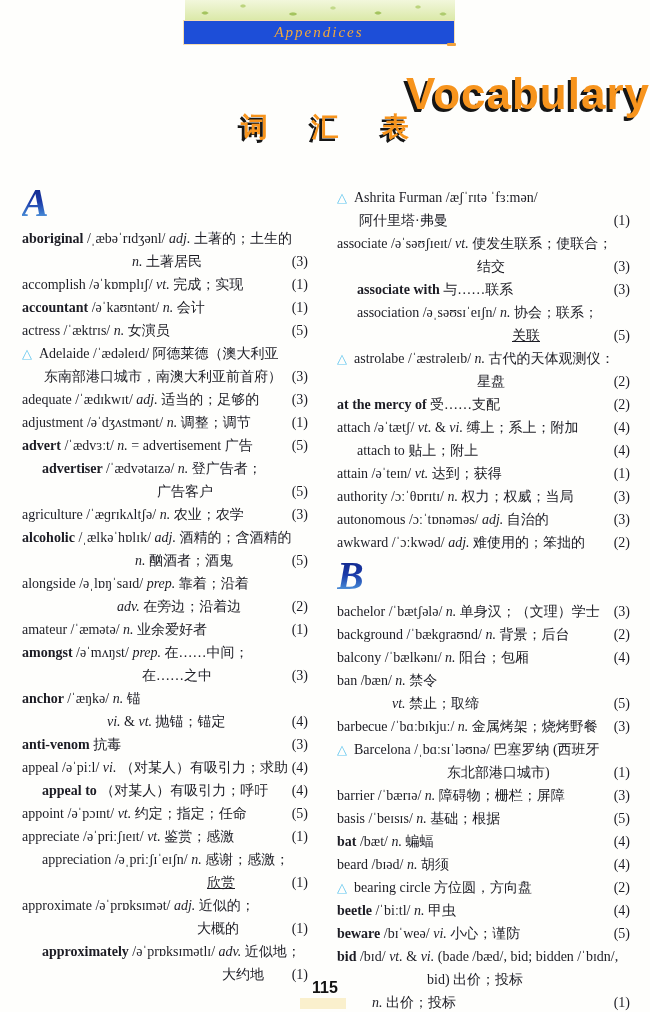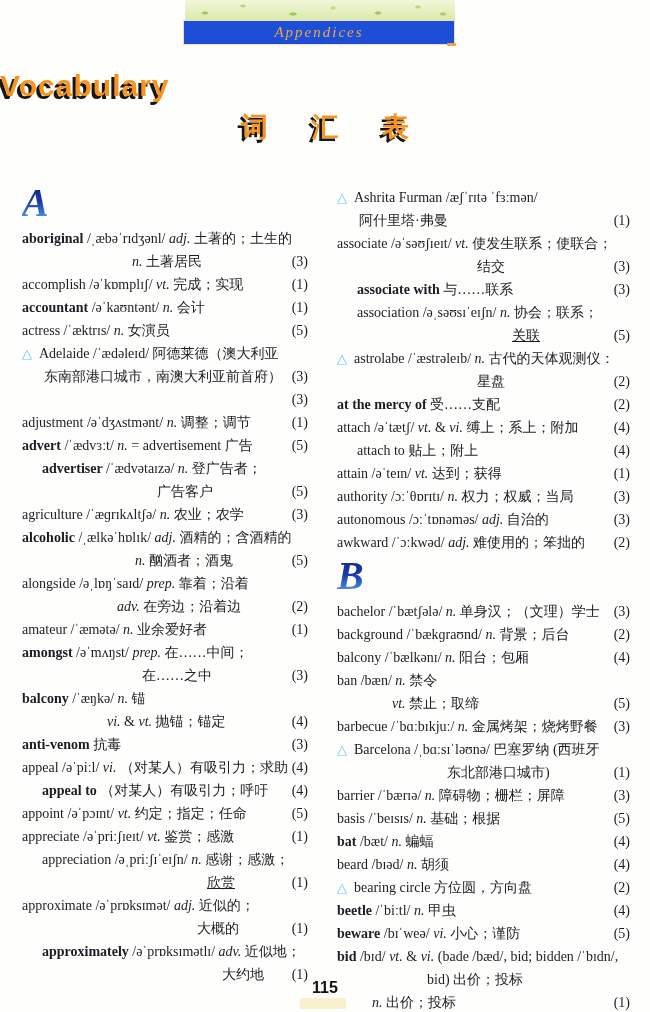--- a/index.html
+++ b/index.html
@@ -16,22 +16,22 @@
       radial-gradient(6px 3px at 193px 13px,#a4c45f 40%,transparent 65%),
       radial-gradient(5px 3px at 233px 7px,#bcd47e 40%,transparent 65%),
       radial-gradient(6px 3px at 258px 14px,#aecb6e 40%,transparent 65%),
       linear-gradient(#f2f7dc,#dbe9a9);}
 
   .appendices{position:absolute;left:183px;top:20px;width:272px;height:25px;
     border:1px solid #f6ddb0;box-sizing:border-box;display:flex;align-items:center;justify-content:center;
     font-style:italic;font-size:15px;letter-spacing:2px;color:#f2a93c;background:#1d4ed8;}
   .tick{position:absolute;left:447px;top:43px;width:9px;height:3px;background:#f0a23c;border-radius:1px;}
 
-  .title-en{position:absolute;top:69px;left:0;width:100%;text-align:left;
-    font-family:"Liberation Sans",sans-serif;font-weight:bold;font-size:30px;letter-spacing:1px;
+  .title-en{position:absolute;top:69px;left:0;width:100%;text-align:right;
+    font-family:"Liberation Sans",sans-serif;font-weight:bold;font-size:44px;letter-spacing:1px;
     color:#f7941d;text-shadow:-3px 3px 0 #161616;}
   .title-zh{position:absolute;top:109px;left:0;width:100%;text-align:center;
     font-family:"Liberation Sans",sans-serif;font-weight:bold;font-size:27px;
     color:#f7941d;text-shadow:-3px 3px 0 #161616;letter-spacing:18px;text-indent:18px;}
 
   .col{position:absolute;font-size:14px;line-height:23px;}
   #col-left{left:22px;top:181px;width:286px;}
   #col-right{left:337px;top:186px;width:293px;}
 
   .section-letter{height:46px;width:50px;font-style:italic;font-weight:bold;font-size:40px;line-height:44px;
@@ -64,34 +64,34 @@
 
   <div class="col" id="col-left">
       <div class="section-letter">A</div>
       <div class="line"><span><span class="bold">aboriginal </span><span>/ˌæbəˈrɪdʒənl/ </span><span class="ital">adj. </span><span>土著的；土生的</span></span></div>
       <div class="line"><span style="padding-left: 110px;"><span class="ital">n. </span><span>土著居民</span></span><span class="num">(3)</span></div>
       <div class="line"><span><span>accomplish /əˈkɒmplɪʃ/ </span><span class="ital">vt. </span><span>完成；实现</span></span><span class="num">(1)</span></div>
       <div class="line"><span><span class="bold">accountant </span><span>/əˈkaʊntənt/ </span><span class="ital">n. </span><span>会计</span></span><span class="num">(1)</span></div>
       <div class="line"><span><span>actress /ˈæktrɪs/ </span><span class="ital">n. </span><span>女演员</span></span><span class="num">(5)</span></div>
       <div class="line"><span><span class="tri">△</span><span>Adelaide /ˈædəleɪd/ 阿德莱德（澳大利亚</span></span></div>
       <div class="line"><span style="padding-left: 22px;"><span>东南部港口城市，南澳大利亚前首府）</span></span><span class="num">(3)</span></div>
-      <div class="line"><span class="num">(3)</span></div>
+      <div class="line"><span><span>adequate /ˈædɪkwɪt/ </span><span class="ital">adj. </span><span>适当的；足够的</span></span><span class="num">(3)</span></div>
       <div class="line"><span><span>adjustment /əˈdʒʌstmənt/ </span><span class="ital">n. </span><span>调整；调节</span></span><span class="num">(1)</span></div>
       <div class="line"><span><span class="bold">advert </span><span>/ˈædvɜːt/ </span><span class="ital">n. </span><span>= advertisement 广告</span></span><span class="num">(5)</span></div>
       <div class="line"><span style="padding-left: 20px;"><span class="bold">advertiser </span><span>/ˈædvətaɪzə/ </span><span class="ital">n. </span><span>登广告者；</span></span></div>
       <div class="line"><span style="padding-left: 135px;"><span>广告客户</span></span><span class="num">(5)</span></div>
       <div class="line"><span><span>agriculture /ˈæɡrɪkʌltʃə/ </span><span class="ital">n. </span><span>农业；农学</span></span><span class="num">(3)</span></div>
       <div class="line"><span><span class="bold">alcoholic </span><span>/ˌælkəˈhɒlɪk/ </span><span class="ital">adj. </span><span>酒精的；含酒精的</span></span></div>
       <div class="line"><span style="padding-left: 113px; text-align: center;"><span class="ital">n. </span><span>酗酒者；酒鬼</span></span><span class="num">(5)</span></div>
       <div class="line"><span><span>alongside /əˌlɒŋˈsaɪd/ </span><span class="ital">prep. </span><span>靠着；沿着</span></span></div>
       <div class="line"><span style="padding-left: 95px;"><span class="ital">adv. </span><span>在旁边；沿着边</span></span><span class="num">(2)</span></div>
       <div class="line"><span><span>amateur /ˈæmətə/ </span><span class="ital">n. </span><span>业余爱好者</span></span><span class="num">(1)</span></div>
       <div class="line"><span><span class="bold">amongst </span><span>/əˈmʌŋst/ </span><span class="ital">prep. </span><span>在……中间；</span></span></div>
       <div class="line"><span style="padding-left: 120px;"><span>在……之中</span></span><span class="num">(3)</span></div>
-      <div class="line"><span><span class="bold">balcony </span><span>/ˈæŋkə/ </span><span class="ital">n. </span><span>锚</span></span></div>
+      <div class="line"><span><span class="bold">anchor </span><span>/ˈæŋkə/ </span><span class="ital">n. </span><span>锚</span></span></div>
       <div class="line"><span style="padding-left: 85px;"><span class="ital">vi. </span><span>&amp; </span><span class="ital">vt. </span><span>抛锚；锚定</span></span><span class="num">(4)</span></div>
       <div class="line"><span><span class="bold">anti-venom </span><span>抗毒</span></span><span class="num">(3)</span></div>
       <div class="line"><span><span>appeal /əˈpiːl/ </span><span class="ital">vi. </span><span>（对某人）有吸引力；求助</span></span><span class="num">(4)</span></div>
       <div class="line"><span style="padding-left: 20px;"><span class="bold">appeal to </span><span>（对某人）有吸引力；呼吁</span></span><span class="num">(4)</span></div>
       <div class="line"><span><span>appoint /əˈpɔɪnt/ </span><span class="ital">vt. </span><span>约定；指定；任命</span></span><span class="num">(5)</span></div>
       <div class="line"><span><span>appreciate /əˈpriːʃɪeɪt/ </span><span class="ital">vt. </span><span>鉴赏；感激</span></span><span class="num">(1)</span></div>
       <div class="line"><span style="padding-left: 20px;"><span>appreciation /əˌpriːʃɪˈeɪʃn/ </span><span class="ital">n. </span><span>感谢；感激；</span></span></div>
       <div class="line"><span style="padding-left: 185px; text-decoration: underline;"><span>欣赏</span></span><span class="num">(1)</span></div>
       <div class="line"><span><span>approximate /əˈprɒksɪmət/ </span><span class="ital">adj. </span><span>近似的；</span></span></div>
       <div class="line"><span style="padding-left: 175px;"><span>大概的</span></span><span class="num">(1)</span></div>

